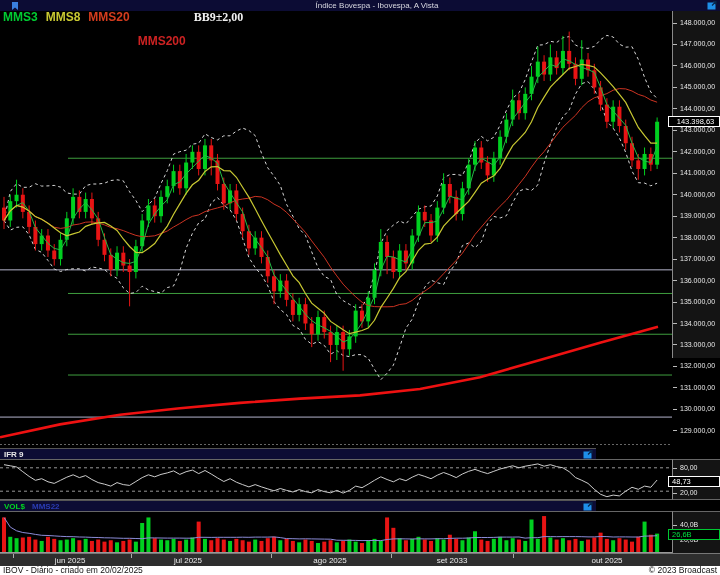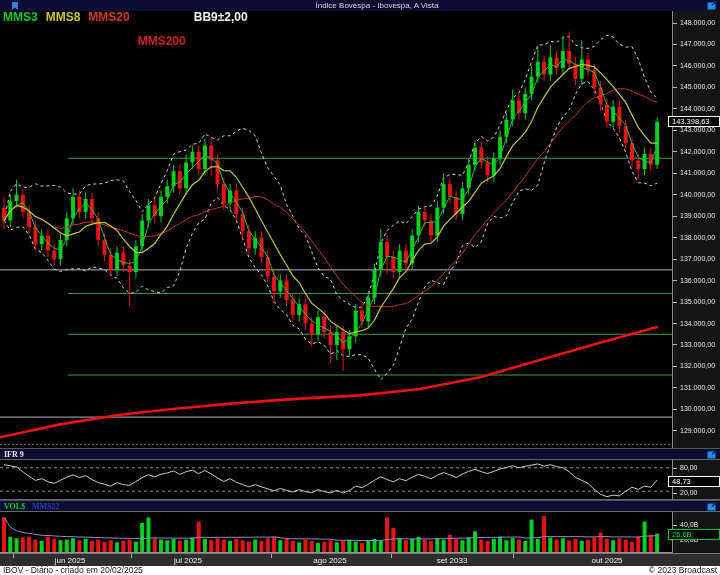--- a/index.html
+++ b/index.html
@@ -26,35 +26,35 @@
   
   .legend { position:absolute; left:3px; top:13px; height:9px; display:flex; gap:8px; z-index:5; }
   .legend span { font-size:12px; font-weight:bold; line-height:9px; white-space:nowrap; }
   
   #main-plot { position:absolute; left:0; top:11px; width:672px; height:437px; }
   #ifr-plot  { position:absolute; left:0; top:459px; width:672px; height:41px; border-top:1px solid #666; border-bottom:1px solid #666; }
   #vol-plot  { position:absolute; left:0; top:511px; width:672px; height:42px; border-top:1px solid #666; }
   svg { display:block; }
   
   .gutter { position:absolute; left:672px; width:48px; background:#141414; border-left:1px solid #8a8a8a; }
-  #gutter-main { top:11px;  height:437px; }
+  #gutter-main { top:11px;  height:347px;text-align:center; }
   #gutter-ifr  { top:459px; height:41px; border-top:1px solid #666; border-bottom:1px solid #666;}
   #gutter-vol  { top:511px; height:42px; border-top:1px solid #666;}
   .ax-label { position:absolute; left:7px; color:#e8e8e8; font-size:7px; line-height:8px; white-space:nowrap; }
   .ax-tick  { position:absolute; left:0; width:4px; height:1px; background:#bbb; }
   .cur-box {
     position:absolute; left:-5px; width:52px; height:11px;
     background:#000; border:1px solid #fff; color:#fff;
     font-size:7.5px; line-height:9px; padding-left:3px; z-index:6; white-space:nowrap;
   }
   .cur-box.green { border-color:#00c832; color:#00e040; }
   
   .subheader {
-    position:absolute; left:0; width:720px; height:11px;
-    background:#0c0c34; border-top:1px solid #555;font-family:Liberation Serif, serif;
+    position:absolute; left:0; width:596px; height:11px;
+    background:#0c0c34; border-top:1px solid #555;
   }
   .subheader .h-label { position:absolute; font-size:8px; font-weight:bold; line-height:11px; }
   .subheader .ext-icon { right:3px; top:1px; }
   #ifr-header { top:448px; }
   #vol-header { top:500px; }
   
   #month-strip { position:absolute; left:0; top:553px; width:720px; height:13px; background:#2e2e2e; border-top:1px solid #777; }
   .month-label { position:absolute; top:2px; transform:translateX(-50%); color:#ececec; font-size:8px; white-space:nowrap; }
   .month-tick { position:absolute; top:0; width:1px; height:4px; background:#aaa; }
   
@@ -80,21 +80,21 @@
           <path d="M5 4.5 L9 0.5 M6 0.5 H9 V3.5" stroke="#08264a" stroke-width="1.2" fill="none"></path>
         </svg>
     </span>
   </div>
 
   <div class="legend">
       <span style="color: rgb(0, 204, 51);">MMS3</span>
       <span style="color: rgb(200, 200, 50);">MMS8</span>
       <span style="color: rgb(212, 60, 30);">MMS20</span>
       <span style="color: rgb(204, 34, 34); margin-top: 24px;">MMS200</span>
-      <span style="color: rgb(240, 240, 240);">BB9±2,00</span>
+      <span style="color: rgb(240, 240, 240); font-family: Liberation Serif, serif;">BB9±2,00</span>
     </div>
 
   <div id="main-plot">
       <svg width="672" height="437">
         <line x1="0" y1="258.8516699410608" x2="672" y2="258.8516699410608" stroke="#b4b4cc" stroke-width="1"></line>
         <line x1="0" y1="406.09233791748534" x2="672" y2="406.09233791748534" stroke="#b4b4cc" stroke-width="1"></line>
         <line x1="68" y1="147.24066797642456" x2="672" y2="147.24066797642456" stroke="#3e9e3e" stroke-width="1"></line>
         <line x1="68" y1="282.46168958742606" x2="672" y2="282.46168958742606" stroke="#3e9e3e" stroke-width="1"></line>
         <line x1="68" y1="323.2426326129664" x2="672" y2="323.2426326129664" stroke="#3e9e3e" stroke-width="1"></line>
         <line x1="68" y1="364.02357563850677" x2="672" y2="364.02357563850677" stroke="#3e9e3e" stroke-width="1"></line>

